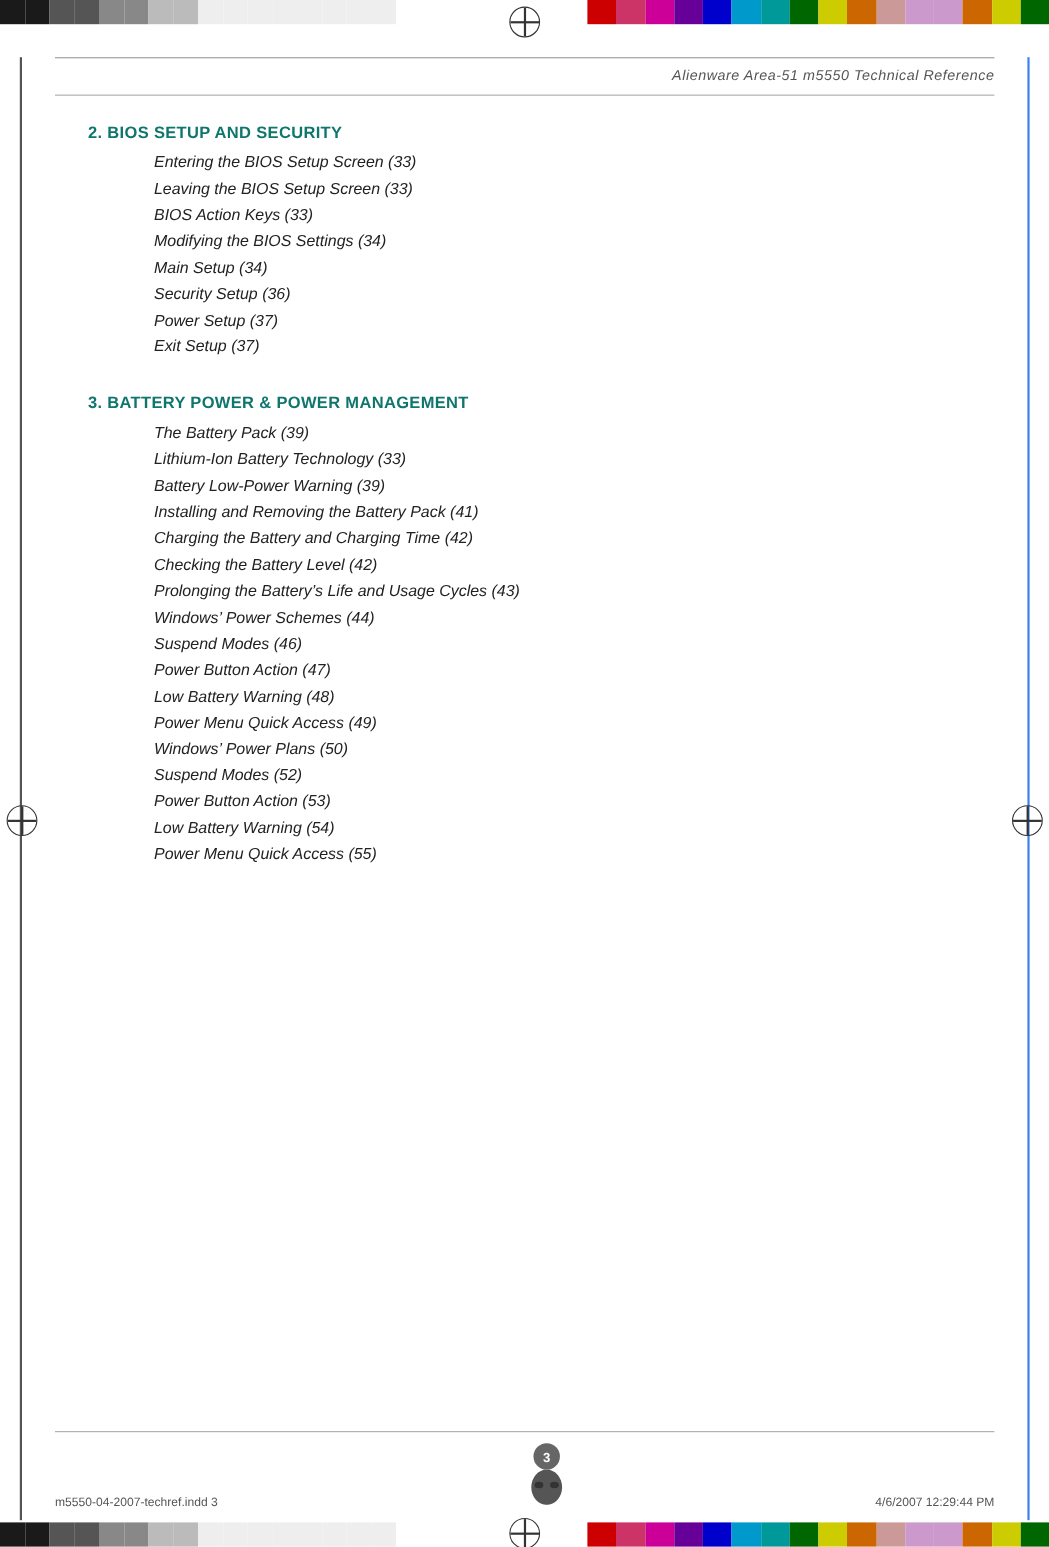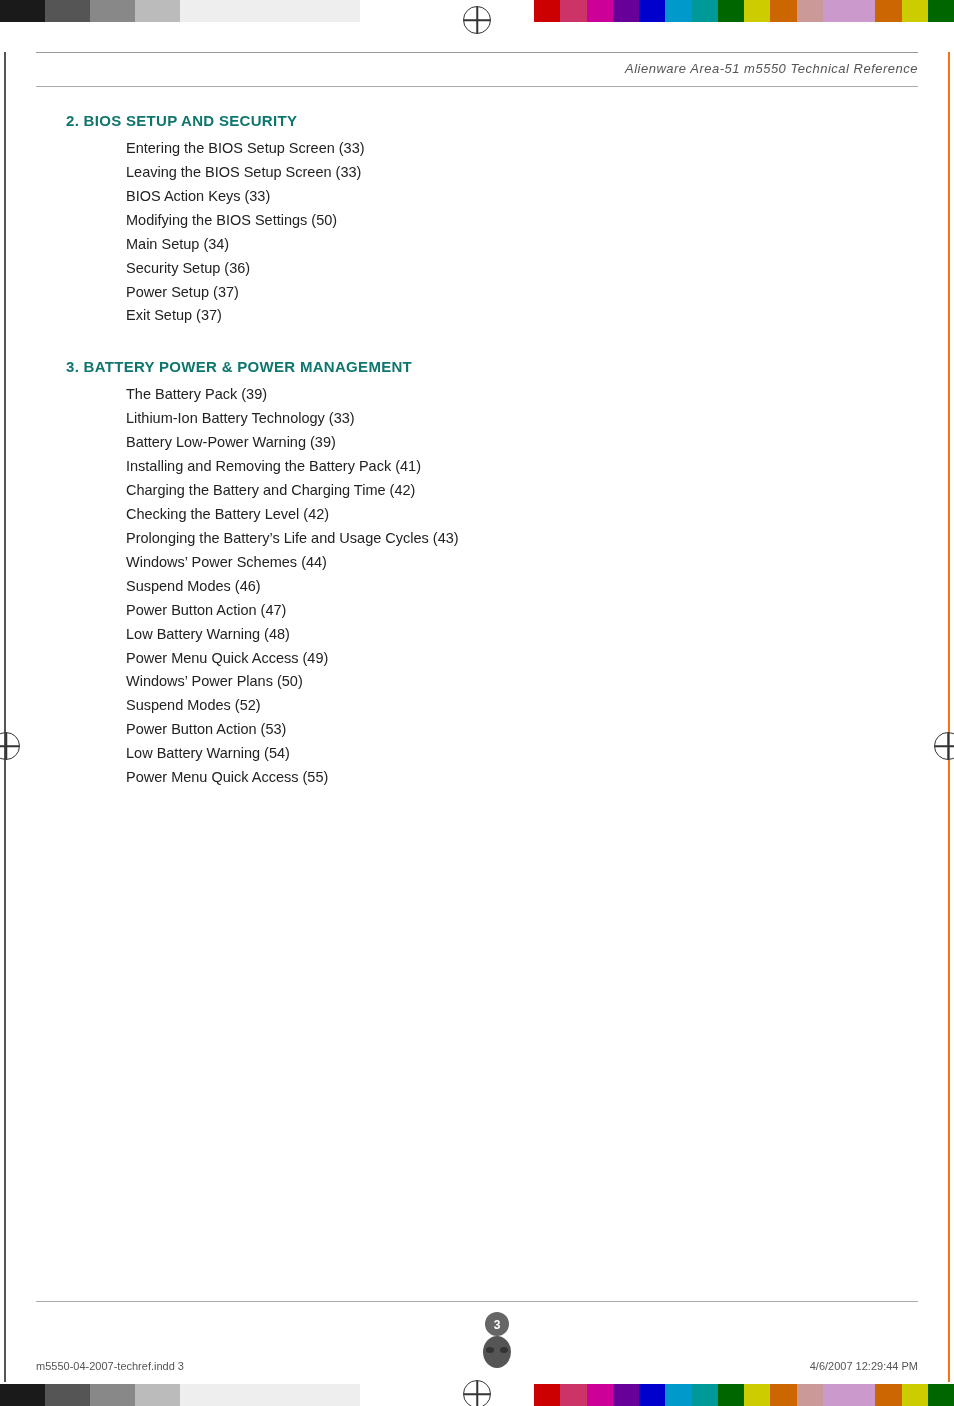--- a/index.html
+++ b/index.html
@@ -114,20 +114,21 @@
       font-weight: bold;
       color: #0f766e;
       margin-bottom: 8px;
       letter-spacing: 0.3px;
     }
 
     
     .sub-items {
       margin-left: 60px;
       margin-bottom: 30px;
+      font-style: italic;
     }
 
     .sub-item {
       font-size: 14.5px;
       color: #222;
       line-height: 1.65;
       font-weight: normal;
     }
 
     .footer-inner {
@@ -227,21 +228,21 @@
     <div class="color-block c-orange"></div>
     <div class="color-block c-ltpink"></div>
     <div class="color-block c-ltpurple"></div>
     <div class="color-block c-ltpurple"></div>
     <div class="color-block c-orange"></div>
     <div class="color-block c-yellow"></div>
     <div class="color-block c-green"></div>
   </div>
 </div>
 
-<div style="border-left: 2px solid #555; border-right: 2px solid #f97316; margin: 0 4px; position: relative; min-height: 1330px;">
+<div style="border-left: 2px solid #555; border-right: 2px solid #3b82f6; margin: 0 18px; position: relative; min-height: 1330px;">
 
   <div class="header-line"></div>
   <div class="header-title">Alienware Area-51 m5550 Technical Reference</div>
   <div class="header-divider"></div>
 
   <div style="position: absolute; left: -14px; top: 680px;">
     <div class="crosshair"></div>
   </div>
 
   <div style="position: absolute; right: -14px; top: 680px;">
@@ -251,21 +252,21 @@
   <div class="content">
 
     <div style="margin-bottom: 28px;">
       <div class="section-heading">
         <span>2</span>.&nbsp;<span>BIOS SETUP AND SECURITY</span>
       </div>
       <div class="sub-items">
         <div class="sub-item">Entering the BIOS Setup Screen (33)</div>
         <div class="sub-item">Leaving the BIOS Setup Screen (33)</div>
         <div class="sub-item">BIOS Action Keys (33)</div>
-        <div class="sub-item">Modifying the BIOS Settings (50)</div>
+        <div class="sub-item">Modifying the BIOS Settings (34)</div>
         <div class="sub-item">Main Setup (34)</div>
         <div class="sub-item">Security Setup (36)</div>
         <div class="sub-item">Power Setup (37)</div>
         <div class="sub-item">Exit Setup (37)</div>
       </div>
     </div>
 
     <div style="margin-bottom: 28px;">
       <div class="section-heading">
         <span>3</span>.&nbsp;<span>BATTERY POWER &amp; POWER MANAGEMENT</span>

